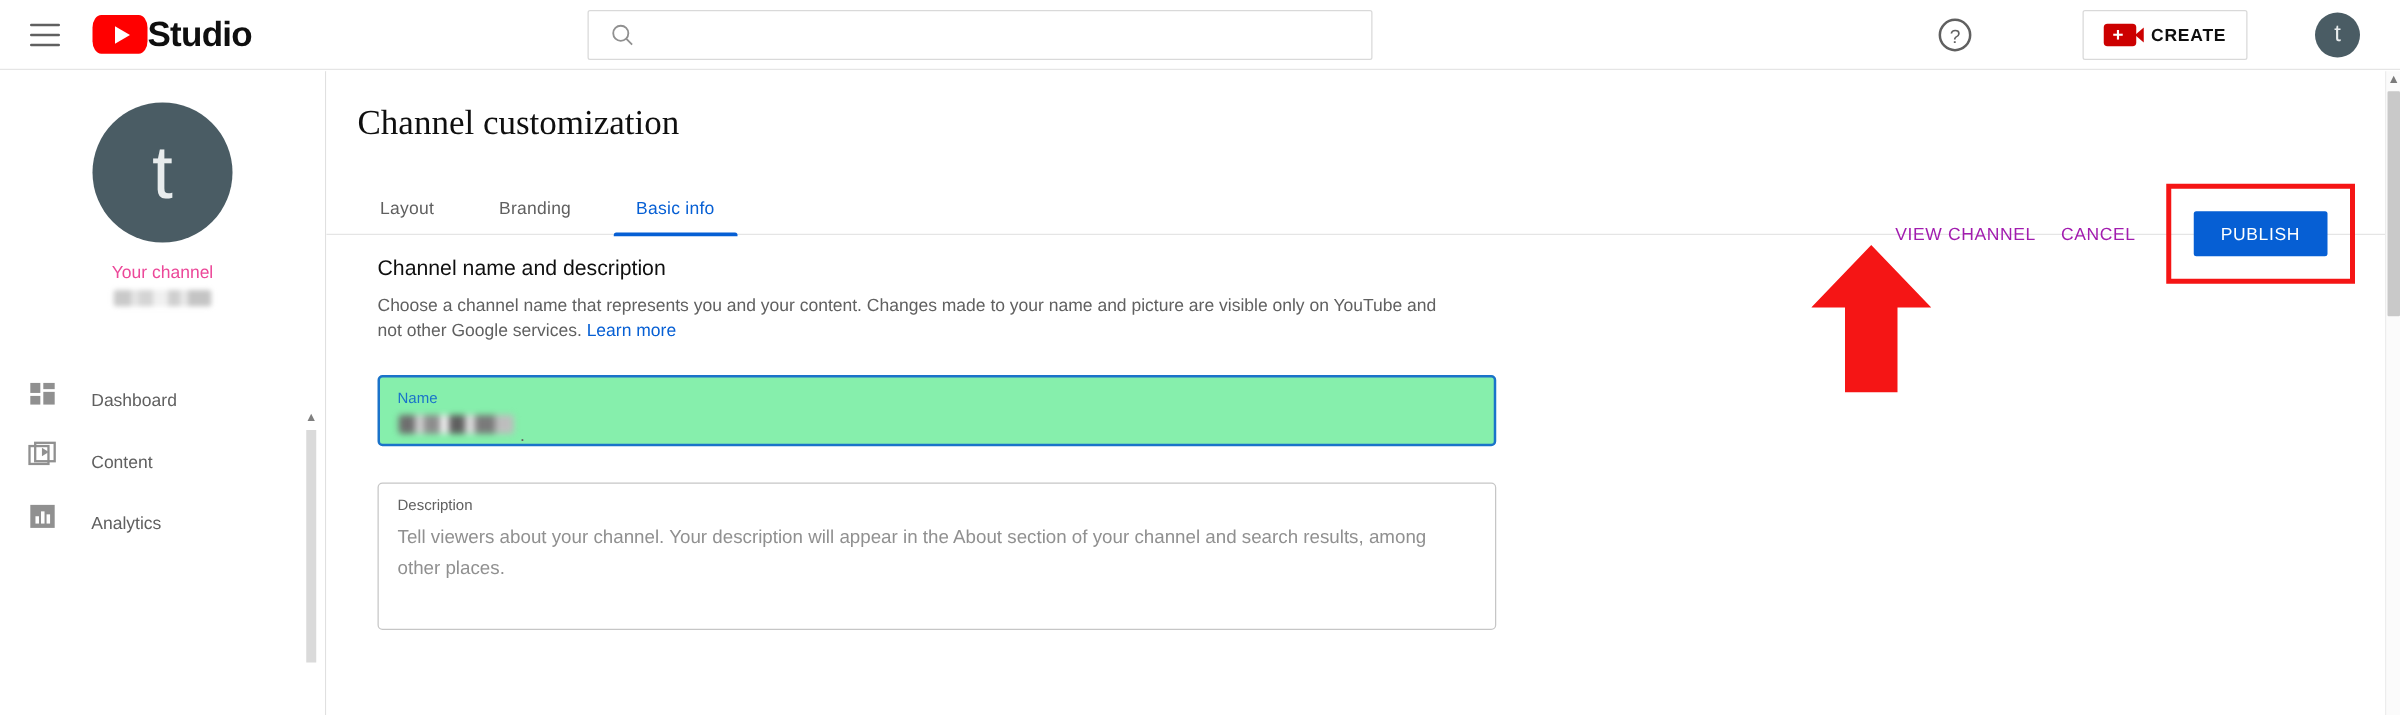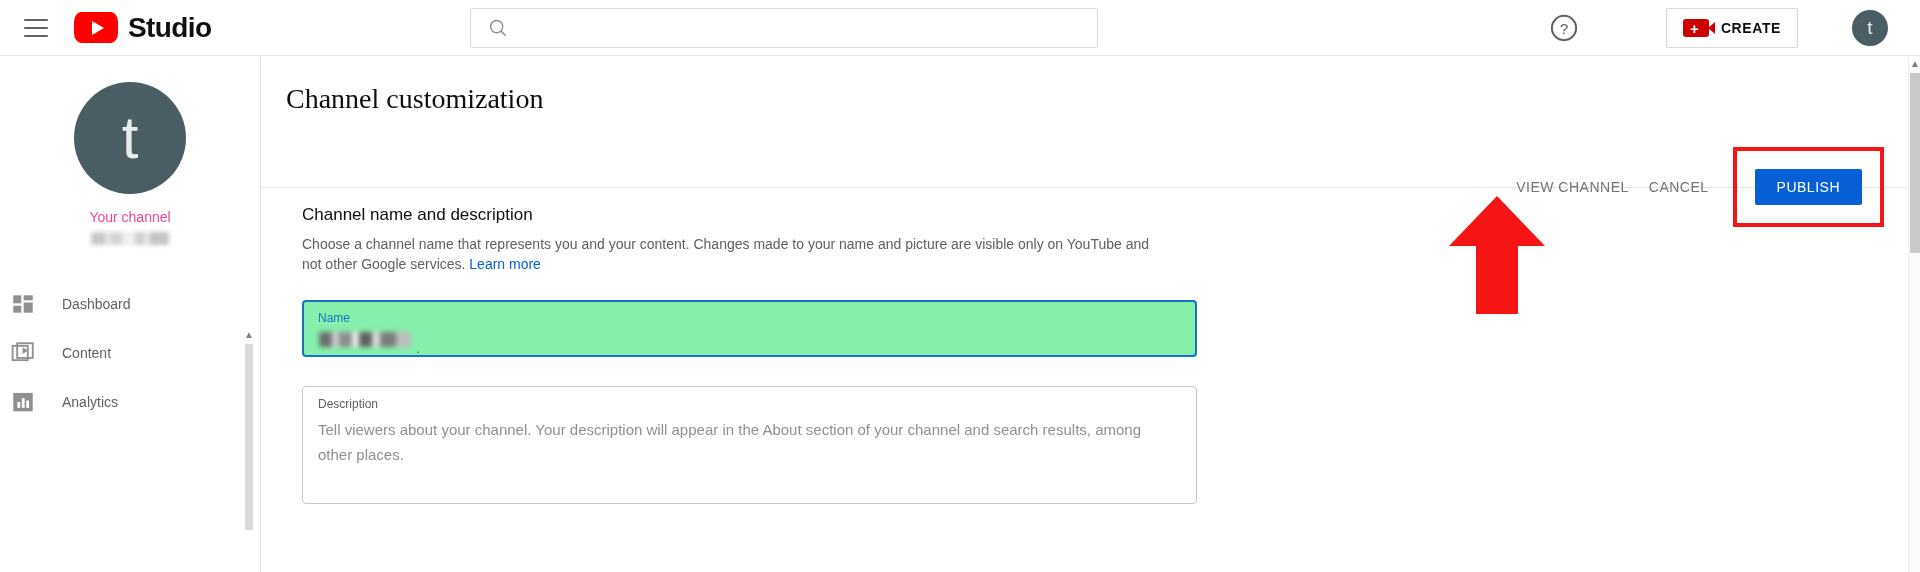--- a/index.html
+++ b/index.html
@@ -36,21 +36,21 @@
   }
   .yt-logo .tri {
     width: 0; height: 0;
     border-left: 12px solid #fff;
     border-top: 7px solid transparent;
     border-bottom: 7px solid transparent;
     margin-left: 3px;
   }
   .brand-text {
     font-size: 28px; font-weight: 700; letter-spacing: -0.6px;
-    margin-left: 10px; color: #0f0f0f;
+    margin-left: 0; color: #0f0f0f;
   }
 
   .search-wrap {
     position: absolute; left: 470px; top: 8px;
     width: 628px; height: 40px;
     border: 1px solid #d9d9d9; border-radius: 2px;
     display: flex; align-items: center;
     background: #fff;
   }
   .search-icon { margin-left: 16px; width: 22px; height: 22px; flex: none; }
@@ -121,22 +121,22 @@
     margin-top: 7px; height: 13px; width: 78px;
     margin-left: auto; margin-right: auto;
     background: linear-gradient(90deg,#c9c9c9 0 18%, #e4e4e4 18% 26%, #d4d4d4 26% 40%,
                 #f0f0f0 40% 56%, #cfcfcf 56% 68%, #e8e8e8 68% 76%, #c4c4c4 76% 100%);
     filter: blur(2.2px);
     border-radius: 2px;
   }
 
   .nav { margin-top: 34px; }
   .nav-item {
-    display: flex; align-items: center;
-    height: 49px; padding-left: 10px;
+    display: flex; align-items: flex-end;
+    height: 49px; padding-left: 21px;
     cursor: pointer;
   }
   .nav-icon { width: 26px; height: 26px; flex: none; color: #606060; }
   .nav-label {
     margin-left: 26px; font-size: 14px; color: #606060; font-weight: 400;
   }
 
   .side-scrollbar {
     position: absolute; left: 243px; top: 273px;
     width: 12px; height: 200px;
@@ -176,21 +176,21 @@
   }
   .tab.active { color: #065fd4; }
   .tab.active::after {
     content: ""; position: absolute; left: 0; right: 0; bottom: -1px;
     height: 3px; background: #065fd4; border-radius: 2px 2px 0 0;
   }
 
   .actions { position: absolute; right: 24px; top: 3px; display: flex; align-items: center; }
   .text-btn {
     font-size: 14px; font-weight: 500; letter-spacing: 0.5px;
-    color: #737373; background: none; border: none;
+    color: #a21caf; background: none; border: none;
     padding: 9px 10px; cursor: pointer;
     font-family: "Liberation Sans", sans-serif;
   }
   .publish-highlight {
     position: relative; margin-left: 14px;
     border: 4px solid #f51515; padding: 18px;
   }
   .publish-btn {
     background: #065fd4; color: #fff; border: none;
     font-size: 14px; font-weight: 500; letter-spacing: 0.5px;
@@ -357,20 +357,31 @@
     <div class="up-arrow">▲</div>
     <div class="track"></div>
   </div>
 </div>
 
 <div class="main">
 
   <div class="page-title">Channel customization</div>
 
   <div class="tabs-row">
+    <div class="tabs">
+      <div class="tab">
+        <span>Layout</span>
+      </div>
+      <div class="tab">
+        <span>Branding</span>
+      </div>
+      <div class="tab active">
+        <span>Basic info</span>
+      </div>
+    </div>
 
     <div class="actions">
       <button class="text-btn">VIEW CHANNEL</button>
       <button class="text-btn">CANCEL</button>
       <span class="publish-highlight">
         <button class="publish-btn">PUBLISH</button>
       </span>
     </div>
   </div>
 

